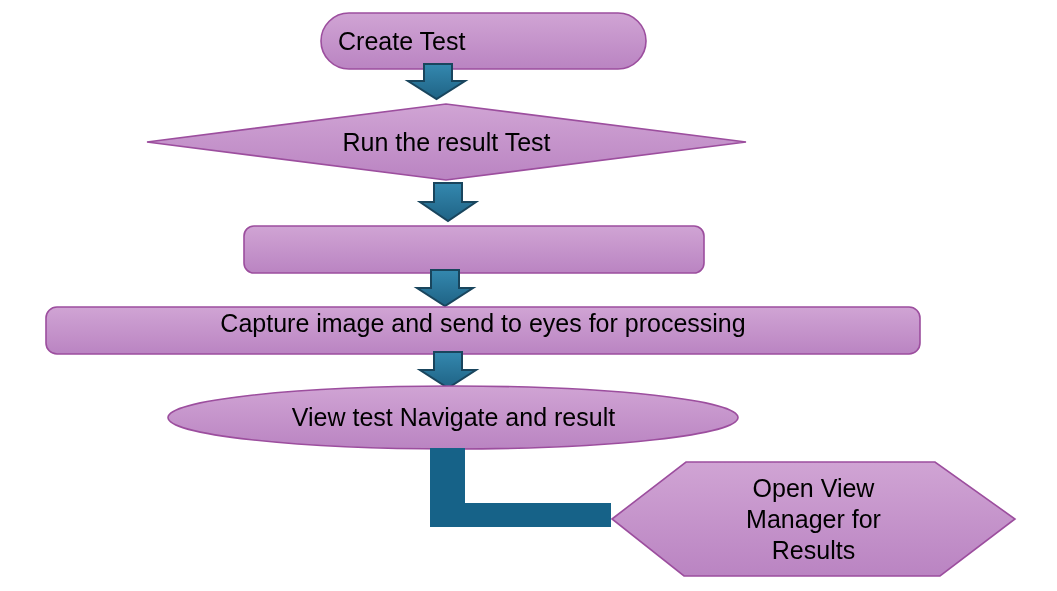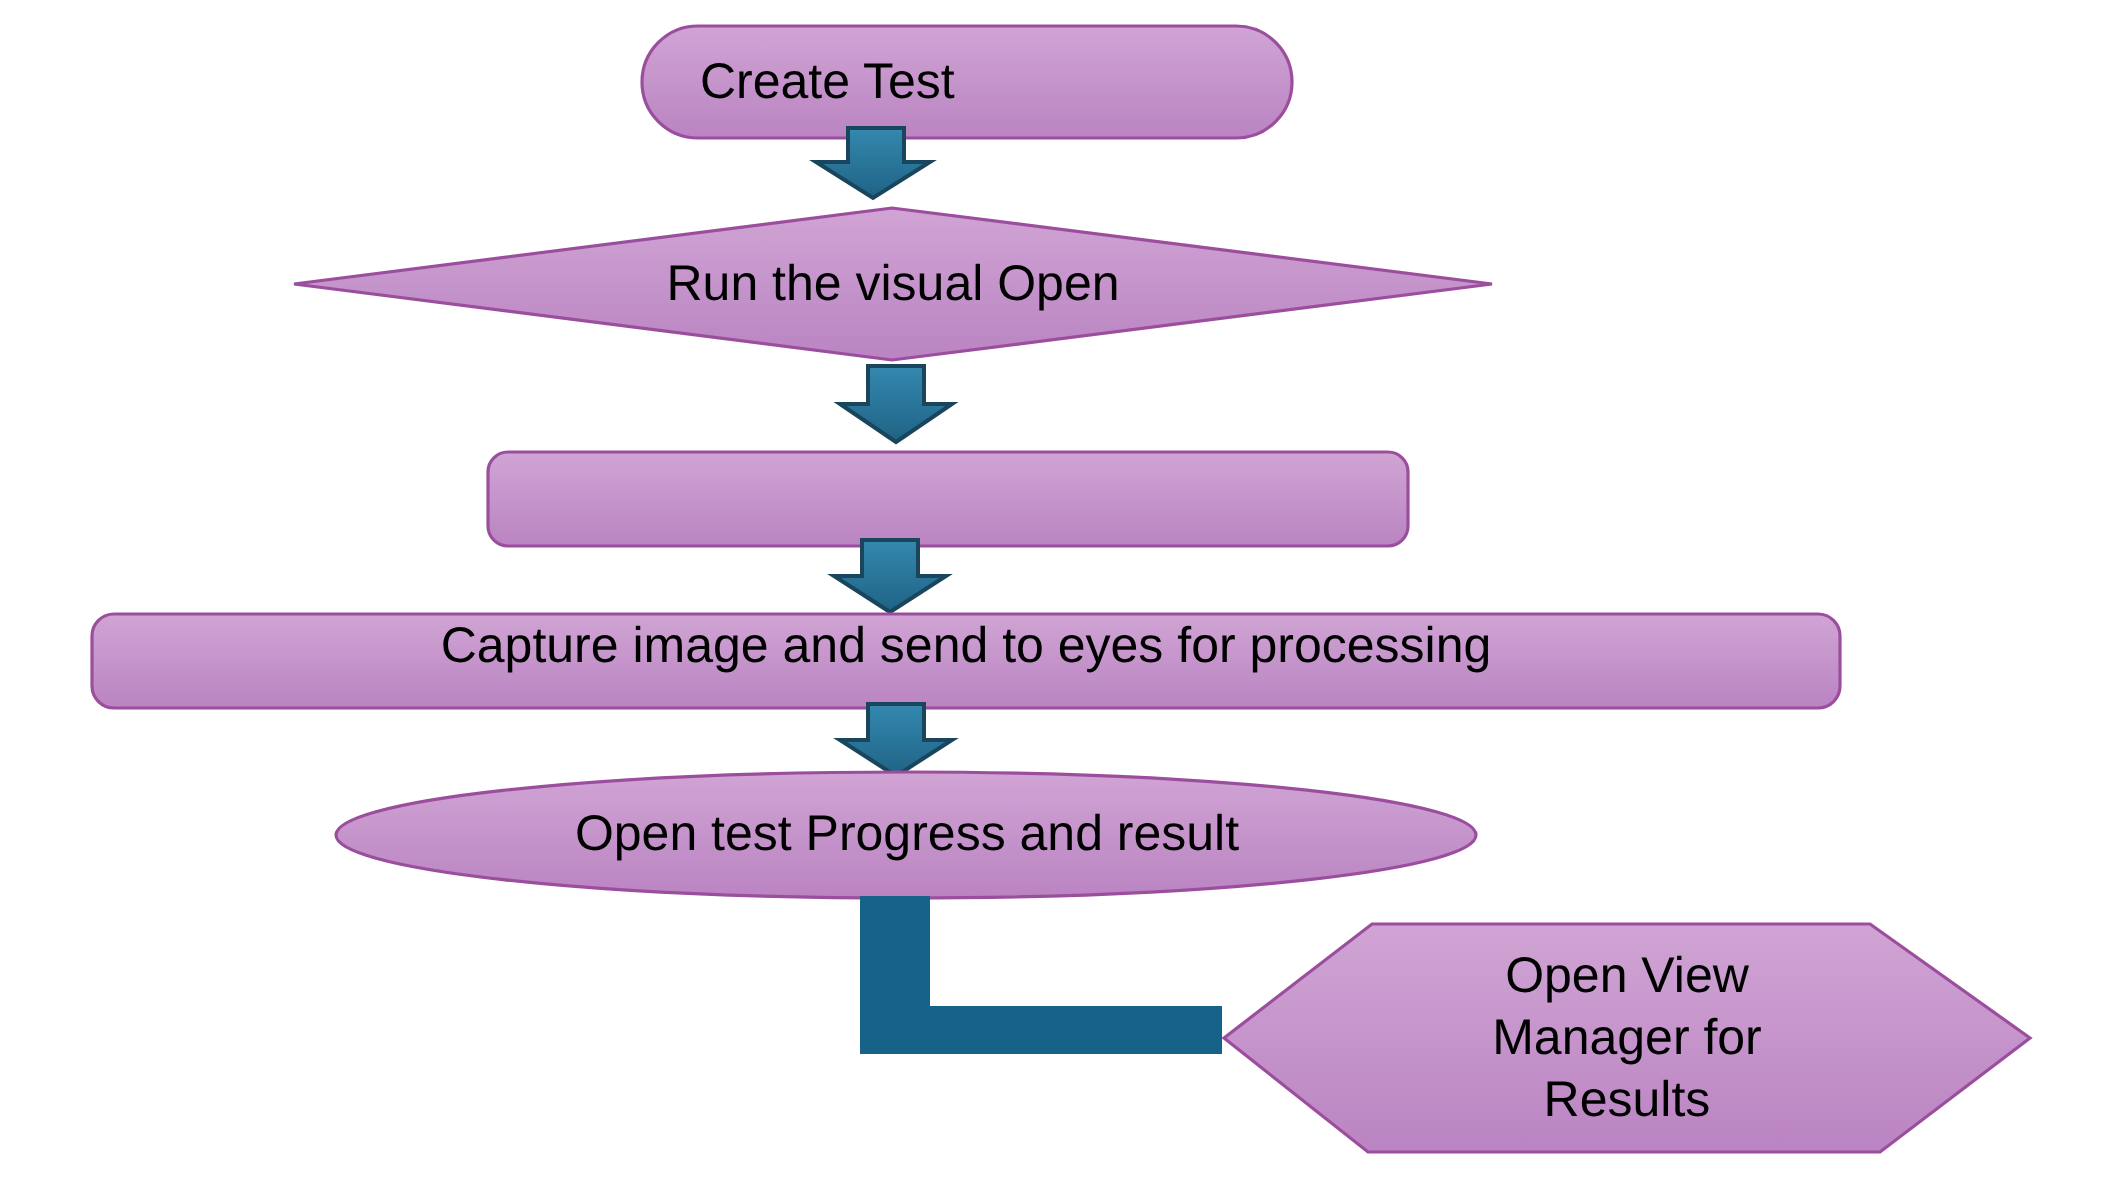--- a/index.html
+++ b/index.html
@@ -33,21 +33,21 @@
     color: #000000;
     text-align: center;
     white-space: pre-line;
     pointer-events: none;
   }
   .label.left-aligned {
     justify-content: flex-start;
     text-align: left;
   }
   
-  .lbl-create   { left: 319px; top: 13px;  width: 325px; height: 56px;  padding-left: 31px; box-sizing: border-box; }
+  .lbl-create   { left: 307px; top: 13px;  width: 325px; height: 56px;  padding-left: 31px; box-sizing: border-box; }
   .lbl-run      { left: 147px; top: 104px; width: 599px; height: 76px; }
   .lbl-navigate { left: 244px; top: 226px; width: 460px; height: 47px; }
   .lbl-capture  { left: 46px;  top: 307px; width: 874px; height: 32px; }
   .lbl-view     { left: 168px; top: 386px; width: 571px; height: 63px; }
   .lbl-open     { left: 612px; top: 462px; width: 403px; height: 114px; }
 </style>
 </head>
 <body>
 
 <div class="canvas">
@@ -82,24 +82,24 @@
 
     <ellipse cx="453" cy="417.5" rx="285" ry="31.5" fill="url(#gradPink)" stroke="#9C4E9E" stroke-width="1.6"></ellipse>
 
     <path d="M430,448 L465,448 L465,503 L611,503 L611,527 L430,527 Z" fill="#166288"></path>
 
     <path d="M612,519 L686,462 L935,462 L1015,519 L940,576 L684,576 Z" fill="url(#gradPink)" stroke="#9C4E9E" stroke-width="1.6"></path>
   </svg>
 
   <div class="label left-aligned lbl-create">Create Test</div>
 
-  <div class="label lbl-run">Run the visual Open</div>
+  <div class="label lbl-run">Run the result Test</div>
 
 
   <div class="label lbl-capture">Capture image and send to eyes for processing</div>
 
-  <div class="label lbl-view">Open test Progress and result</div>
+  <div class="label lbl-view">View test Navigate and result</div>
 
   <div class="label lbl-open">Open View
 Manager for
 Results</div>
 
 </div>
 
 </body></html>

